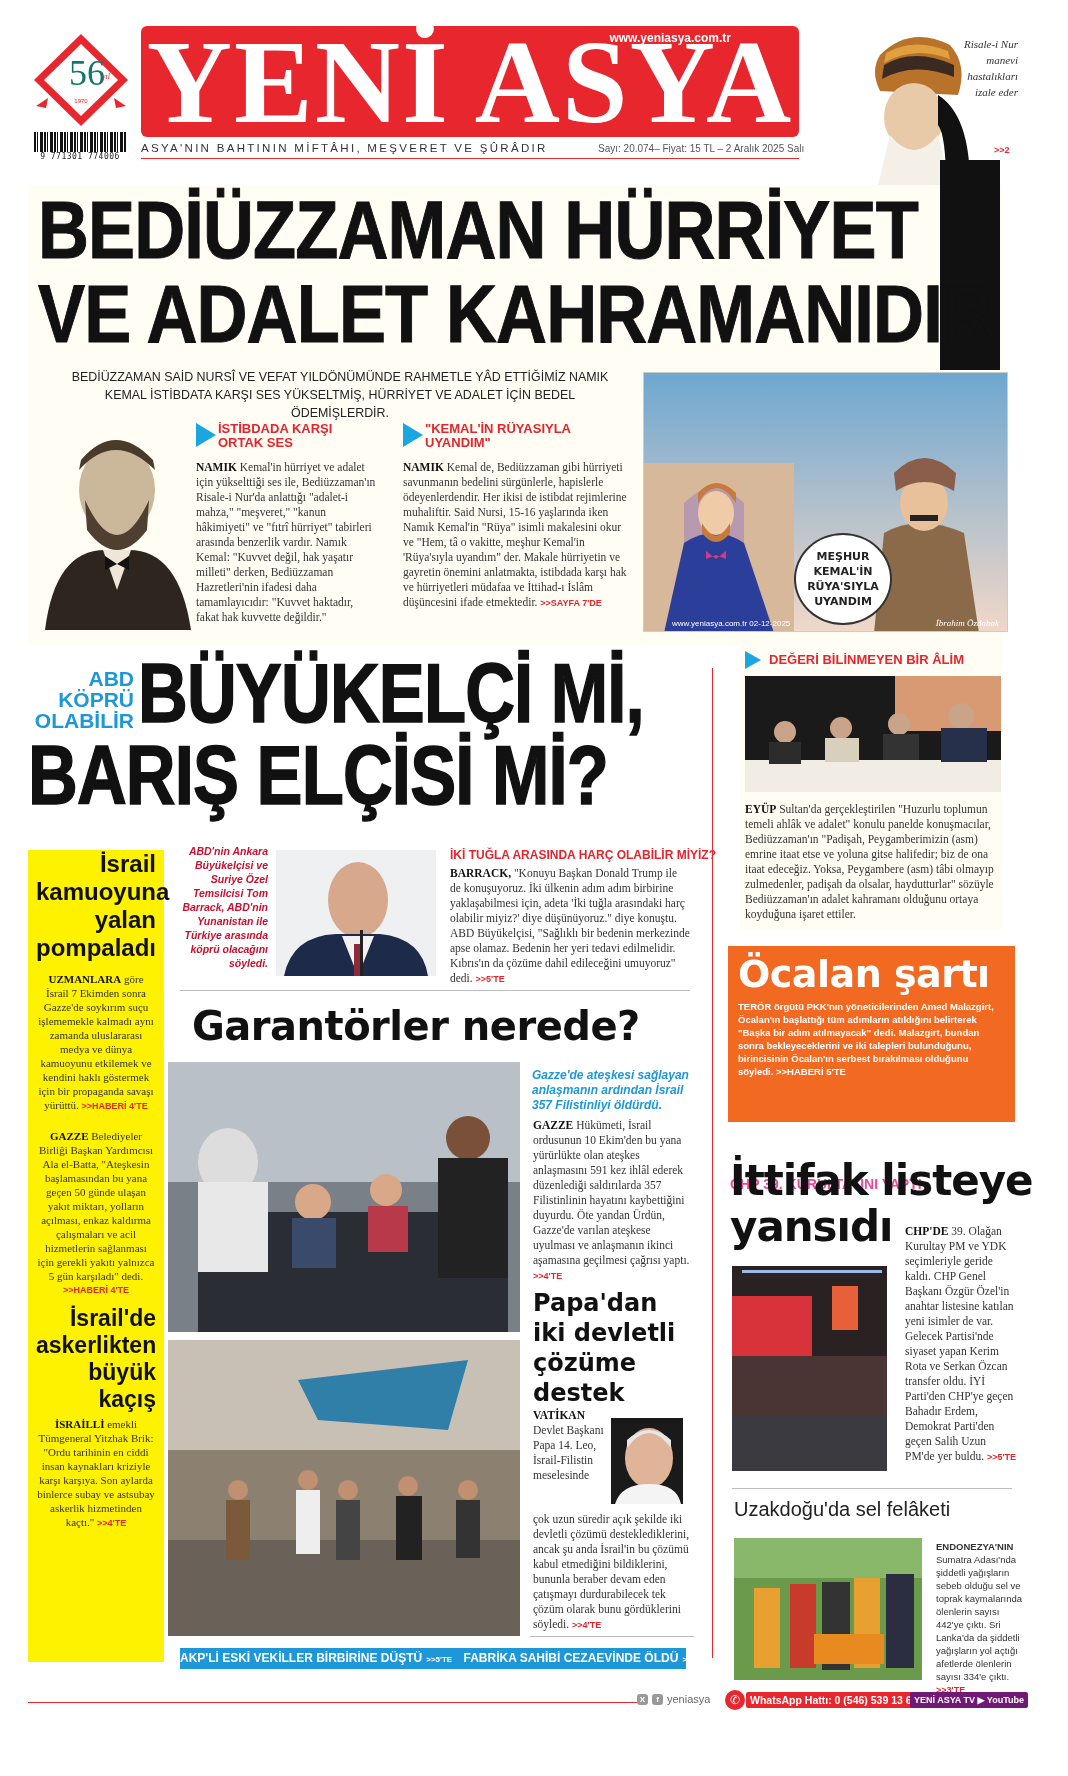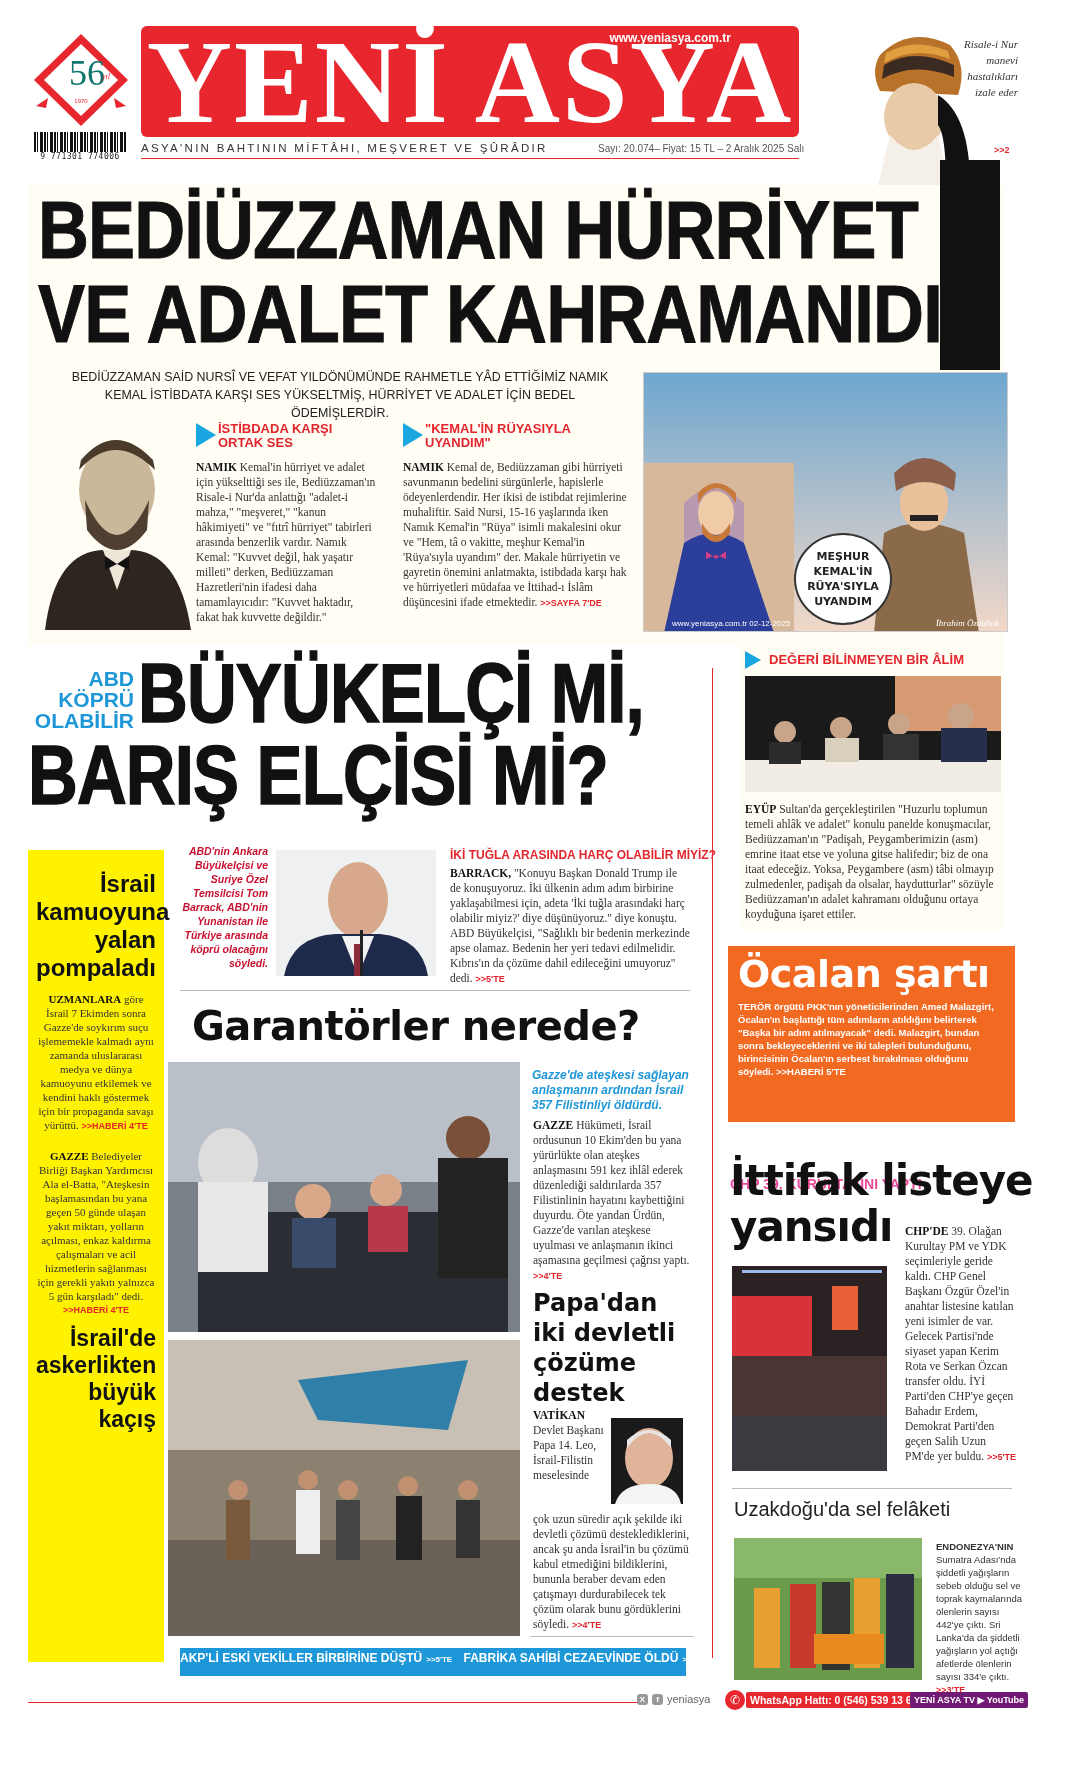--- a/index.html
+++ b/index.html
@@ -55,21 +55,21 @@
 
   .hr { height: 1px; background: #bbb; }
 
   .garantor { left: 192px; top: 1003px; font-family: "DejaVu Sans", sans-serif; font-weight: bold; font-size: 40px; letter-spacing: -0.5px; color: #111; }
   .gaza-photo1 { left: 168px; top: 1062px; width: 352px; height: 270px; }
   .gaza-photo2 { left: 168px; top: 1340px; width: 352px; height: 296px; }
   .blue-italic { left: 532px; top: 1068px; width: 162px; font-family: "Liberation Sans", sans-serif; font-weight: bold; font-style: italic; font-size: 12px; line-height: 15px; color: #1e97d8; }
   .papa-title { left: 533px; top: 1288px; width: 160px; font-family: "DejaVu Sans", sans-serif; font-weight: bold; font-size: 24px; line-height: 30px; color: #111; }
   .papa-photo { left: 611px; top: 1418px; width: 72px; height: 86px; }
 
-  .ticker { left: 180px; top: 1648px; width: 506px; height: 28px; background: #1e97d8; color: #fff; font-family: "Liberation Sans", sans-serif; font-weight: bold; font-size: 12px; line-height: 21px; text-align: center; white-space: nowrap; }
+  .ticker { left: 180px; top: 1648px; width: 506px; height: 21px; background: #1e97d8; color: #fff; font-family: "Liberation Sans", sans-serif; font-weight: bold; font-size: 12px; line-height: 21px; text-align: center; white-space: nowrap; }
   .ticker .r { font-size: 8px; margin: 0 8px 0 4px; }
 
   
   .orange { left: 728px; top: 946px; width: 287px; height: 176px; background: #f26a21; }
   .orange-title { font-family: "DejaVu Sans", sans-serif; font-weight: bold; color: #fff; font-size: 38px; line-height: 40px; letter-spacing: -0.5px; }
   .orange-body { font-family: "Liberation Sans", sans-serif; font-weight: bold; color: #fff; font-size: 9.5px; line-height: 13px; }
   .chp-kicker { left: 730px; top: 1176px; font-family: Liberation Sans, sans-serif; font-weight: bold; font-size: 14px; color: #ec4899; }
   .chp-title { left: 730px; top: 1158px; width: 320px; font-family: "DejaVu Sans", sans-serif; font-weight: bold; font-size: 42px; line-height: 46px; color: #111; letter-spacing: -1px; }
   .chp-photo { left: 732px; top: 1266px; width: 155px; height: 205px; }
   .chp-text { left: 905px; top: 1224px; width: 112px; }
@@ -250,21 +250,21 @@
   </svg>
 </div>
 <div class="abs barrack-head">İKİ TUĞLA ARASINDA HARÇ OLABİLİR MİYİZ?</div>
 <div class="abs col-text" style="left:450px;top:866px;width:240px;">
   <b>BARRACK,</b><span> "Konuyu Başkan Donald Trump ile de konuşuyoruz. İki ülkenin adım adım birbirine yaklaşabilmesi için, adeta 'İki tuğla arasındaki harç olabilir miyiz?' diye düşünüyoruz." diye konuştu. ABD Büyükelçisi, "Sağlıklı bir bedenin merkezinde apse olamaz. Bedenin her yeri tedavi edilmelidir. Kıbrıs'ın da çözüme dahil edileceğini umuyoruz" dedi.</span>
   <span class="more">&gt;&gt;5'TE</span>
 </div>
 <div class="abs hr" style="left:180px;top:990px;width:510px;"></div>
 
 <div class="abs yellow">
-  <div style="padding:20px 8px 0 8px;">
+  <div style="padding:0 8px 0 8px;">
     <div class="y-head" style="font-size:24px;line-height:28px;">
       <div>İsrail</div>
       <div>kamuoyuna</div>
       <div>yalan</div>
       <div>pompaladı</div>
     </div>
     <div class="y-body" style="margin-top:10px;">
       <b>UZMANLARA</b><span> göre İsrail 7 Ekimden sonra Gazze'de soykırım suçu işlememekle kalmadı aynı zamanda uluslararası medya ve dünya kamuoyunu etkilemek ve kendini haklı göstermek için bir propaganda savaşı yürüttü.</span>
       <span class="more">&gt;&gt;HABERİ 4'TE</span>
     </div>
@@ -273,20 +273,24 @@
     <div class="y-body" style="margin-top:6px;">
       <b>GAZZE</b><span> Belediyeler Birliği Başkan Yardımcısı Ala el-Batta, "Ateşkesin başlamasından bu yana geçen 50 günde ulaşan yakıt miktarı, yolların açılması, enkaz kaldırma çalışmaları ve acil hizmetlerin sağlanması için gerekli yakıtı yalnızca 5 gün karşıladı" dedi.</span>
       <div class="more">&gt;&gt;HABERİ 4'TE</div>
     </div>
   </div>
   <div style="padding:8px 8px 0 8px;">
     <div class="y-head" style="font-size:23px;line-height:27px;">
       <div>İsrail'de</div>
       <div>askerlikten</div>
       <div>büyük kaçış</div>
+    </div>
+    <div class="y-body" style="margin-top:4px;">
+      <b>İSRAİLLİ</b><span> emekli Tümgeneral Yitzhak Brik: "Ordu tarihinin en ciddi insan kaynakları kriziyle karşı karşıya. Son aylarda binlerce subay ve astsubay askerlik hizmetinden kaçtı."</span>
+      <span class="more">&gt;&gt;4'TE</span>
     </div>
   </div>
 </div>
 
 <div class="abs garantor">Garantörler nerede?</div>
 <div class="abs gaza-photo1">
   <svg width="352" height="270" viewBox="0 0 352 270">
     <rect width="352" height="270" fill="#7a8088"></rect>
     <rect x="0" y="0" width="352" height="120" fill="#b9c0c8"></rect>
     <rect x="30" y="150" width="310" height="120" fill="#2a2e34"></rect>

